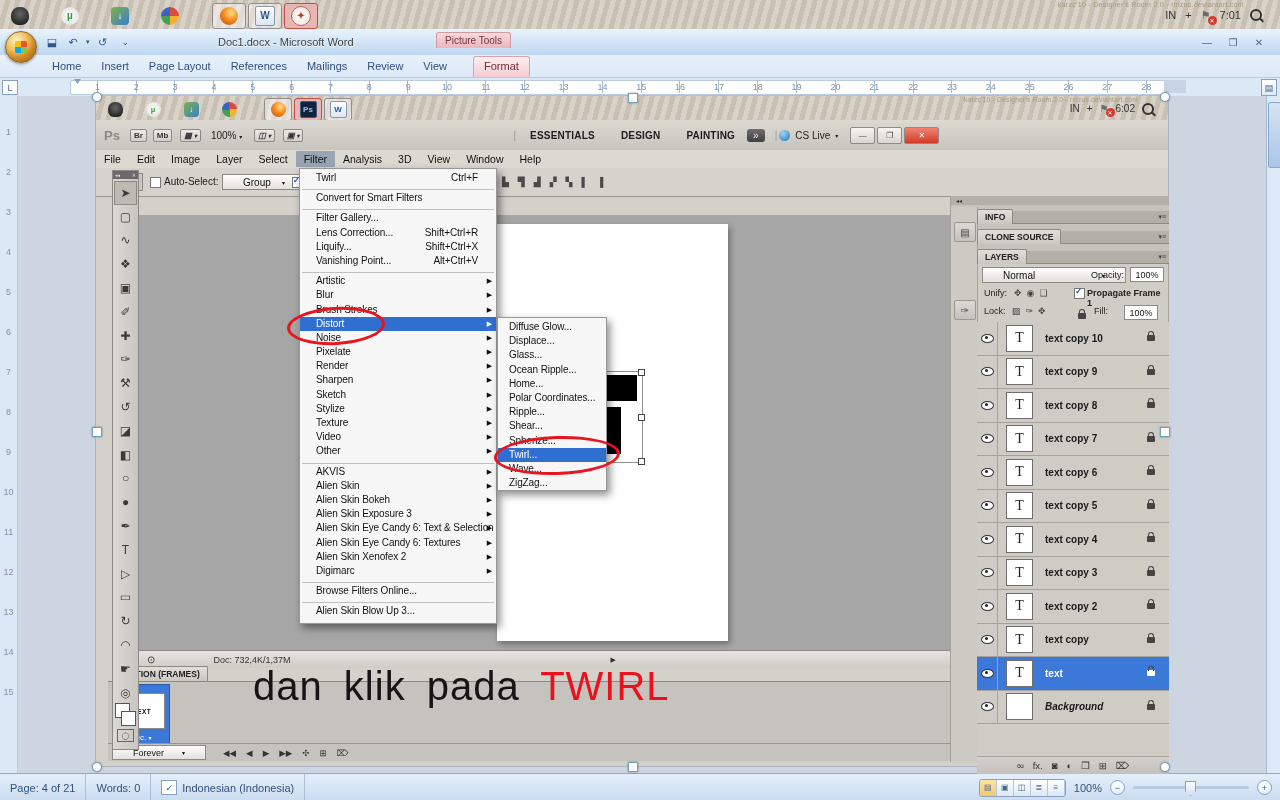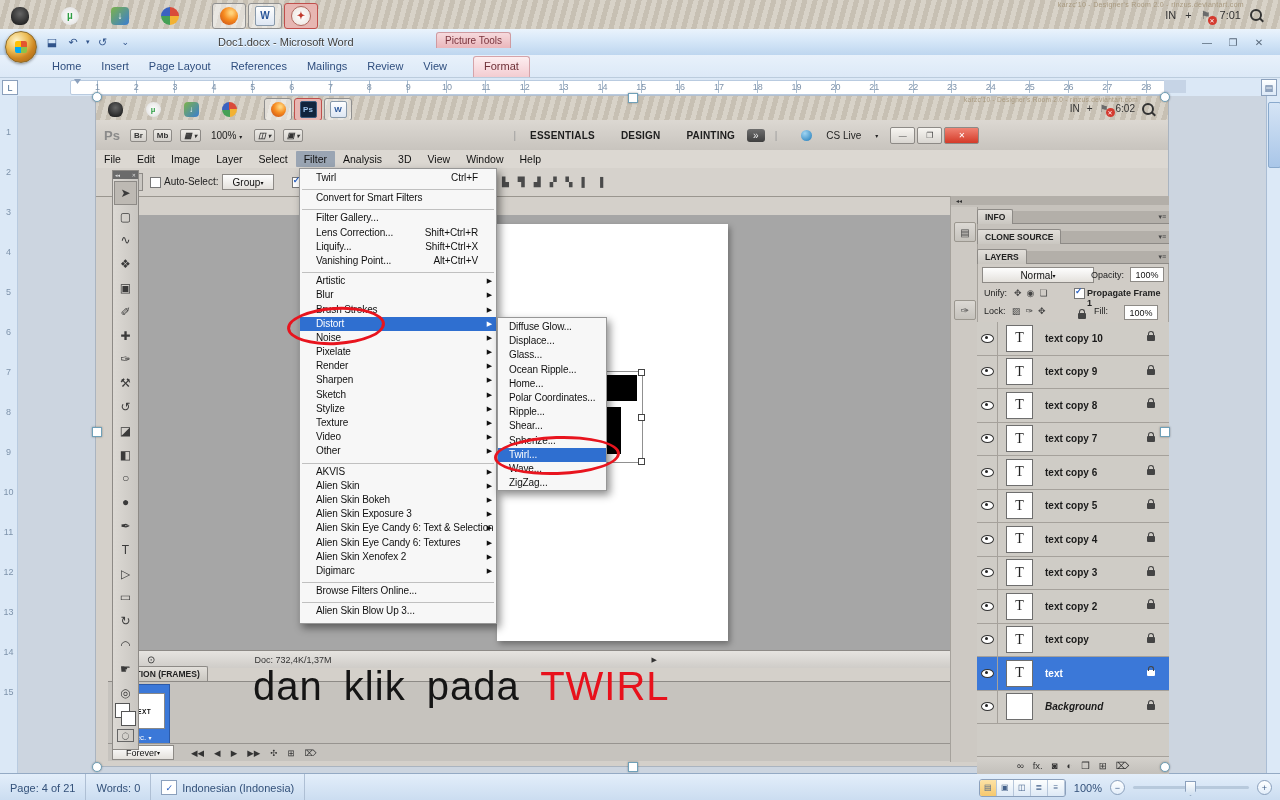--- a/index.html
+++ b/index.html
@@ -64,21 +64,21 @@
 .morebtn{background:linear-gradient(#6e6e6e,#3f3f3f);color:#eee;border-radius:3px;padding:1px 6px;font-size:10px}
 .pswin{display:flex;gap:2px}
 .pswinbtn{width:23px;height:15px;border:1px solid #8d8a86;border-radius:2px;background:linear-gradient(#f7f5f1,#d9d6d1);font-size:8px;display:flex;align-items:center;justify-content:center;color:#444}
 .pswinbtn.close{width:33px;background:linear-gradient(#f08373,#d43a28);color:#fff}
 .psmenubar{background:#dcd8d2;border-bottom:1px solid #9a968f;display:flex;align-items:center;font-size:10.5px;color:#111}
 .psmenu{padding:2px 8px}
 .psmenu.active{background:#9aa5b3;border-radius:1px}
 .psopts{background:#d6d2cc;border-bottom:1px solid #9a968f;font-size:10px;color:#222}
 .chk{width:9px;height:9px;background:#fff;border:1px solid #777;display:inline-block;position:relative}
 .chk.on::after{content:"✓";position:absolute;left:0;top:-3px;color:#2a62c4;font-size:9px;font-weight:bold}
-.drop{background:linear-gradient(#fefefe,#e4e1dc);border:1px solid #8d8a86;border-radius:0;display:inline-flex;align-items:center;justify-content:center;padding:0 4px;font-size:10px;color:#111}
+.drop{background:linear-gradient(#fefefe,#e4e1dc);border:1px solid #8d8a86;border-radius:0;display:inline-flex;align-items:center;justify-content:space-between;padding:0 20px;font-size:10px;color:#111}
 .alicons{display:flex;gap:9px;color:#4a4a4a;font-size:9px}
 .toolpanel{background:linear-gradient(to right,#dcd9d4,#c9c6c1);border:1px solid #8d8a86;z-index:30}
 .toolhead{background:#6b6b6b;color:#ddd;font-size:5px;display:flex;justify-content:space-between;padding:1px 2px}
 .tools{display:flex;flex-direction:column;align-items:center}
 .tool{width:23px;height:23.8px;display:flex;align-items:center;justify-content:center;font-size:12px;color:#3a3a3a}
 .tool.sel{background:#bdb9b3;box-shadow:inset 0 0 0 1px #8d8a86}
 .swatch{width:13px;height:13px;background:#fff;border:1px solid #555}
 .pstabbar{background:linear-gradient(#cfccc7,#bfbcb7);border-bottom:1px solid #8d8a86}
 .doctab{background:linear-gradient(#eceae6,#d7d4cf);border-right:1px solid #9a968f;font-size:9.5px;color:#222;display:flex;align-items:center;gap:5px;padding:0 5px;height:100%}
 .canvas{background:#a6a6a6}
@@ -351,21 +351,21 @@
           </span>
         <span style="margin-left:210px;color:#999">|</span>
         <div style="display:flex;gap:26px;margin-left:14px">
 
         <span class="wsitem">ESSENTIALS</span>
             <span class="wsitem">DESIGN</span>
             <span class="wsitem">PAINTING</span>
           </div>
         <span class="morebtn" style="margin-left:12px">»</span>
         <span style="margin-left:10px;color:#999">|</span>
-        <span style="margin-left:24px;display:flex;align-items:center;gap:14px">
+        <span style="margin-left:2px;display:flex;align-items:center;gap:5px">
             <span style="width:11px;height:11px;border-radius:50%;background:radial-gradient(circle at 35% 30%,#9fd4f2,#1e7ab8)"></span>
             <span>CS Live</span>
             <span style="font-size:6px">▾</span>
           </span>
         <div class="pswin" style="margin-left:12px">
           <span class="pswinbtn">—</span>
           <span class="pswinbtn">❐</span>
           <span class="pswinbtn close">✕</span>
         </div>
       </div>
@@ -414,21 +414,21 @@
           <span class="thandle" style="right:-3px;top:-3px"></span>
           <span class="thandle" style="right:-3px;top:42px"></span>
           <span class="thandle" style="right:-3px;bottom:-3px"></span>
         </div>
         <div class="abs" style="left:463px;top:160px;width:37px;height:26px;background:#000"></div>
         <div class="abs" style="left:467px;top:192px;width:17px;height:47px;background:#000"></div>
       </div>
 
       <div class="abs psstatus" style="left:41px;top:554px;width:813px;height:17px">
         <span style="margin-left:10px;font-size:10px">⊙</span>
-        <span style="margin-left:99px">Doc: 732,4K/1,37M</span>
+        <span style="margin-left:58px">Doc: 732,4K/1,37M</span>
         <span style="margin-left:320px;font-size:7px">▶</span>
       </div>
 
       <div class="abs animtab" style="left:26px;top:570px"><span>ATION (FRAMES)</span></div>
       <div class="abs animbody" style="left:12px;top:585px;width:842px;height:62px">
         <div class="abs frame" style="left:4px;top:2px;width:56px;height:58px">
           <span class="abs" style="left:2px;top:0;font-size:7px">1</span>
           <div class="abs framethumb" style="left:6px;top:8px;width:44px;height:34px">
               <span>TEXT</span>
             </div>

